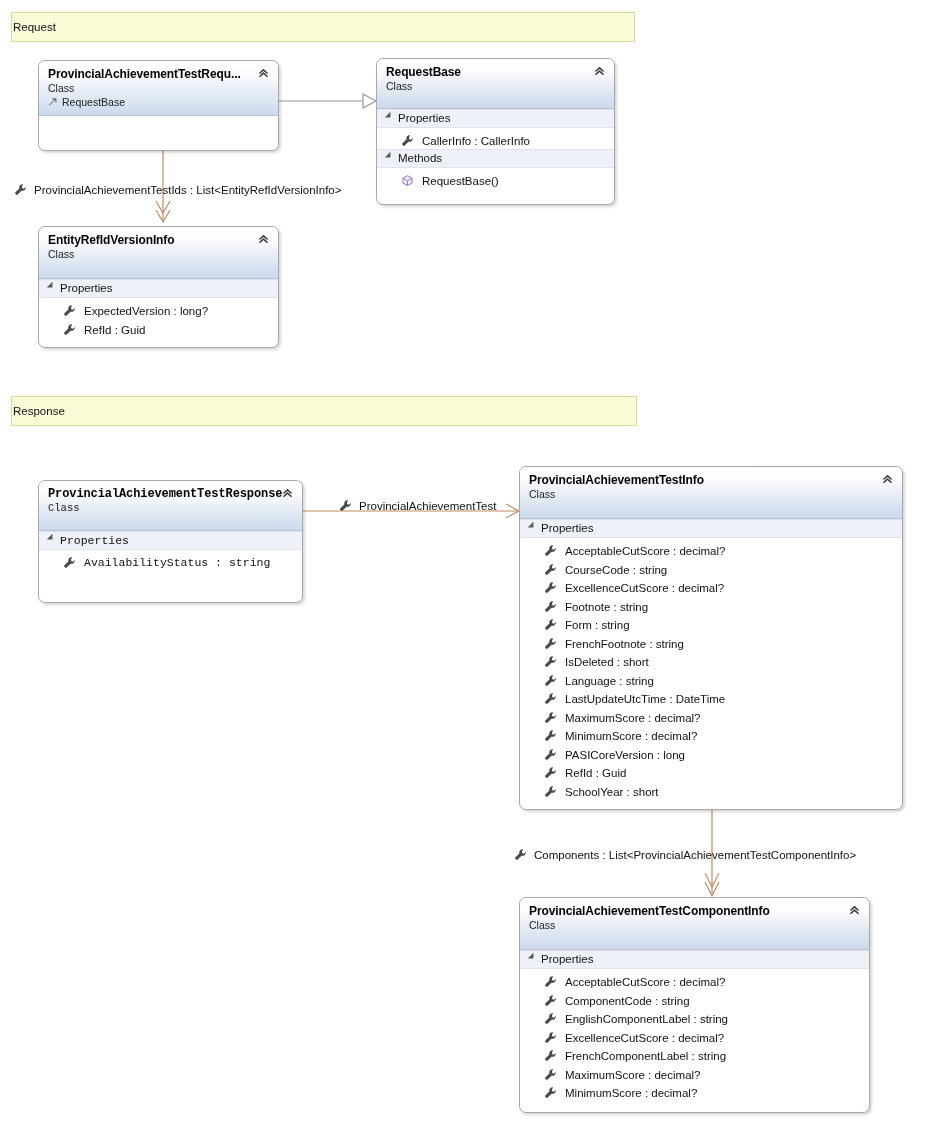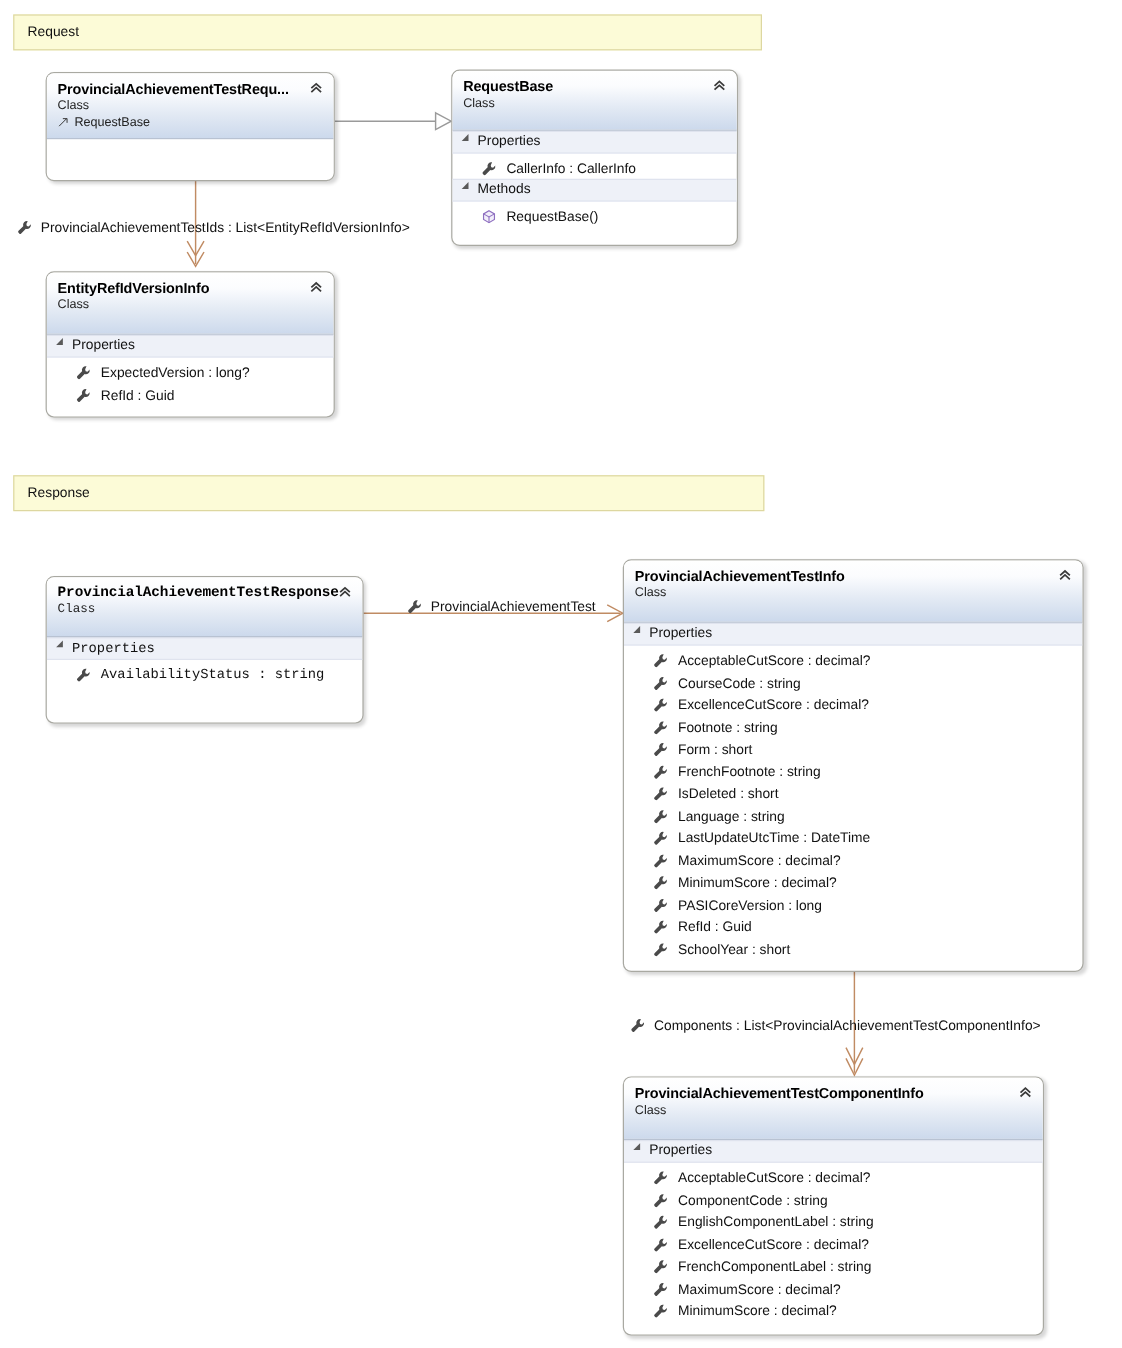--- a/index.html
+++ b/index.html
@@ -16,21 +16,21 @@
     overflow: hidden;
   }
 
   
   .banner {
     position: absolute;
     background: #fcfbd7;
     border: 1px solid #ddd7a0;
     display: flex;
     align-items: center;
-    padding-left: 11px;
+    padding-left: 1px;
     font-size: 11.5px;
     color: #111;
   }
 
   
   .cls {
     position: absolute;
     background: #ffffff;
     border: 1px solid #a9a9a2;
     border-radius: 7px;
@@ -157,21 +157,21 @@
     <path d="M11.2 1.6a4 4 0 0 0-4.6 5.1L1.8 11.5a1.4 1.4 0 0 0 0 2l.7.7a1.4 1.4 0 0 0 2 0l4.8-4.8a4 4 0 0 0 5.1-4.6l-2.2 2.2-1.9-.5-.5-1.9z" fill="#4a4a4a"></path>
   </svg>
   <span>ProvincialAchievementTest</span>
 </div>
 
 <svg class="conn" style="left:700px; top:808px; width:24px; height:95px;" viewBox="0 0 24 95">
   <line x1="12" y1="0" x2="12" y2="86" stroke="#c08b63" stroke-width="1.2"></line>
   <polyline points="5,74 12,88 19,74" fill="none" stroke="#c08b63" stroke-width="1.2"></polyline>
   <polyline points="5,65 12,79 19,65" fill="none" stroke="#c08b63" stroke-width="1.2"></polyline>
 </svg>
-<div class="assoc-label" style="left:525px; top:848px;">
+<div class="assoc-label" style="left:514px; top:848px;">
   <svg class="ico" viewBox="0 0 16 16">
     <path d="M11.2 1.6a4 4 0 0 0-4.6 5.1L1.8 11.5a1.4 1.4 0 0 0 0 2l.7.7a1.4 1.4 0 0 0 2 0l4.8-4.8a4 4 0 0 0 5.1-4.6l-2.2 2.2-1.9-.5-.5-1.9z" fill="#4a4a4a"></path>
   </svg>
   <span>Components : List&lt;ProvincialAchievementTestComponentInfo&gt;</span>
 </div>
 
 <div class="cls" style="left:38px; top:60px; width:241px; height:91px;">
   <div class="cls-head">
     <svg class="chev" viewBox="0 0 16 16">
       <polyline points="3,8 8,3.5 13,8" fill="none" stroke="#3b3b3b" stroke-width="1.8"></polyline>
@@ -316,21 +316,21 @@
       <div class="member">
         <svg class="ico" viewBox="0 0 16 16">
           <path d="M11.2 1.6a4 4 0 0 0-4.6 5.1L1.8 11.5a1.4 1.4 0 0 0 0 2l.7.7a1.4 1.4 0 0 0 2 0l4.8-4.8a4 4 0 0 0 5.1-4.6l-2.2 2.2-1.9-.5-.5-1.9z" fill="#4a4a4a"></path>
         </svg>
         <span>Footnote : string</span>
       </div>
       <div class="member">
         <svg class="ico" viewBox="0 0 16 16">
           <path d="M11.2 1.6a4 4 0 0 0-4.6 5.1L1.8 11.5a1.4 1.4 0 0 0 0 2l.7.7a1.4 1.4 0 0 0 2 0l4.8-4.8a4 4 0 0 0 5.1-4.6l-2.2 2.2-1.9-.5-.5-1.9z" fill="#4a4a4a"></path>
         </svg>
-        <span>Form : short</span>
+        <span>Form : string</span>
       </div>
       <div class="member">
         <svg class="ico" viewBox="0 0 16 16">
           <path d="M11.2 1.6a4 4 0 0 0-4.6 5.1L1.8 11.5a1.4 1.4 0 0 0 0 2l.7.7a1.4 1.4 0 0 0 2 0l4.8-4.8a4 4 0 0 0 5.1-4.6l-2.2 2.2-1.9-.5-.5-1.9z" fill="#4a4a4a"></path>
         </svg>
         <span>FrenchFootnote : string</span>
       </div>
       <div class="member">
         <svg class="ico" viewBox="0 0 16 16">
           <path d="M11.2 1.6a4 4 0 0 0-4.6 5.1L1.8 11.5a1.4 1.4 0 0 0 0 2l.7.7a1.4 1.4 0 0 0 2 0l4.8-4.8a4 4 0 0 0 5.1-4.6l-2.2 2.2-1.9-.5-.5-1.9z" fill="#4a4a4a"></path>

